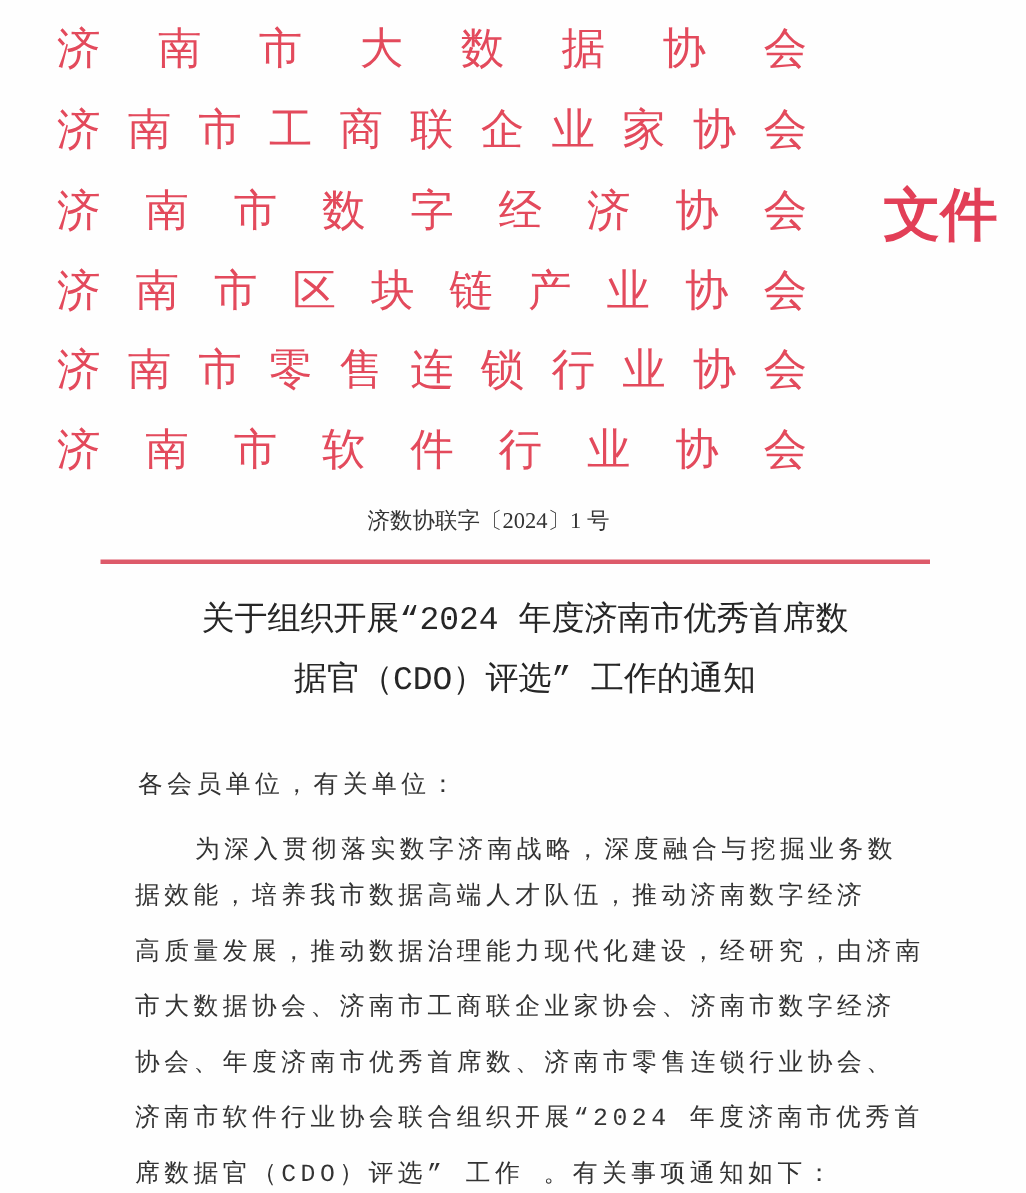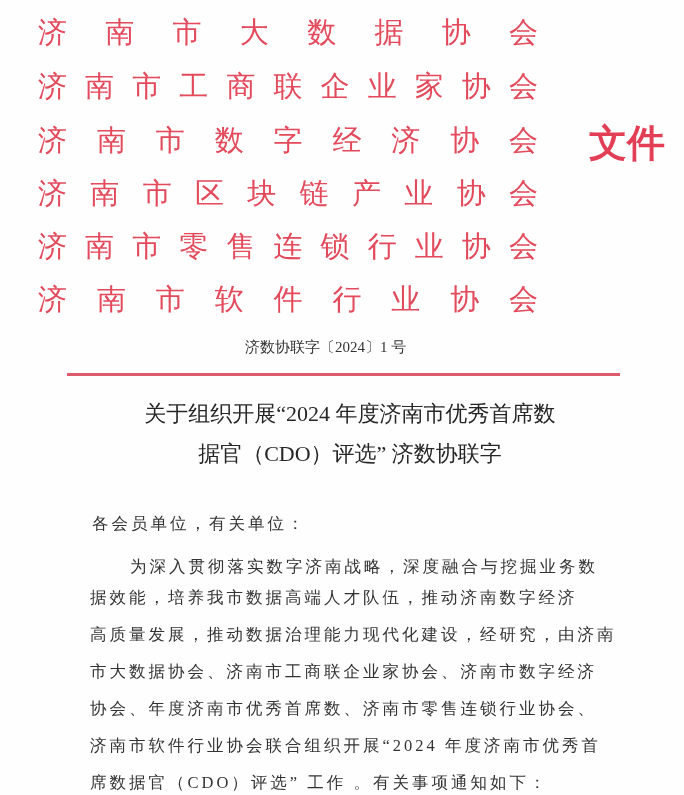--- a/index.html
+++ b/index.html
@@ -26,26 +26,26 @@
   .doc-number {
     position: absolute; left: 245px; top: 338px;
     font-family: Liberation Serif, serif; font-size: 15px; color: #333;
   }
   .red-rule {
     position: absolute; left: 67px; top: 373px; width: 553px; height: 3px;
     background: #dd5a6a;
   }
   .title {
     position: absolute; left: 60px; width: 580px; text-align: center;
-    font-family: Liberation Serif, serif; font-size: 22px; color: #262626;
+    font-family: Liberation Mono, monospace; font-size: 22px; color: #262626;
     line-height: 36px;
   }
   .body-text {
     position: absolute; left: 90px; width: 520px;
-    font-family: Liberation Serif, serif; font-size: 16.5px; color: #333;
+    font-family: Liberation Mono, monospace; font-size: 16.5px; color: #333;
     letter-spacing: 3px; line-height: 37px; white-space: nowrap;
   }
 </style>
 </head>
 <body>
 
 <div class="header-block">
   <div class="org-line" style="top:12px">
       <span>济</span>
       <span>南</span>
@@ -116,21 +116,21 @@
       <span>协</span>
       <span>会</span>
     </div>
   <div class="doc-suffix">文件</div>
 </div>
 
 <div class="doc-number">济数协联字〔2024〕1 号</div>
 <div class="red-rule"></div>
 
 <div class="title" style="top:396px">关于组织开展“2024 年度济南市优秀首席数</div>
-<div class="title" style="top:436px">据官（CDO）评选” 济数协联字</div>
+<div class="title" style="top:436px">据官（CDO）评选” 工作的通知</div>
 
 <div class="body-text" style="top:505px; left:92px">各会员单位，有关单位：</div>
 <div class="body-text" style="top:548px; left:130px">为深入贯彻落实数字济南战略，深度融合与挖掘业务数</div>
 <div class="body-text" style="top:579px">据效能，培养我市数据高端人才队伍，推动济南数字经济</div>
 <div class="body-text" style="top:616px">高质量发展，推动数据治理能力现代化建设，经研究，由济南</div>
 <div class="body-text" style="top:653px">市大数据协会、济南市工商联企业家协会、济南市数字经济</div>
 <div class="body-text" style="top:690px">协会、年度济南市优秀首席数、济南市零售连锁行业协会、</div>
 <div class="body-text" style="top:727px">济南市软件行业协会联合组织开展“2024 年度济南市优秀首</div>
 <div class="body-text" style="top:764px">席数据官（CDO）评选” 工作 。有关事项通知如下：</div>
 

